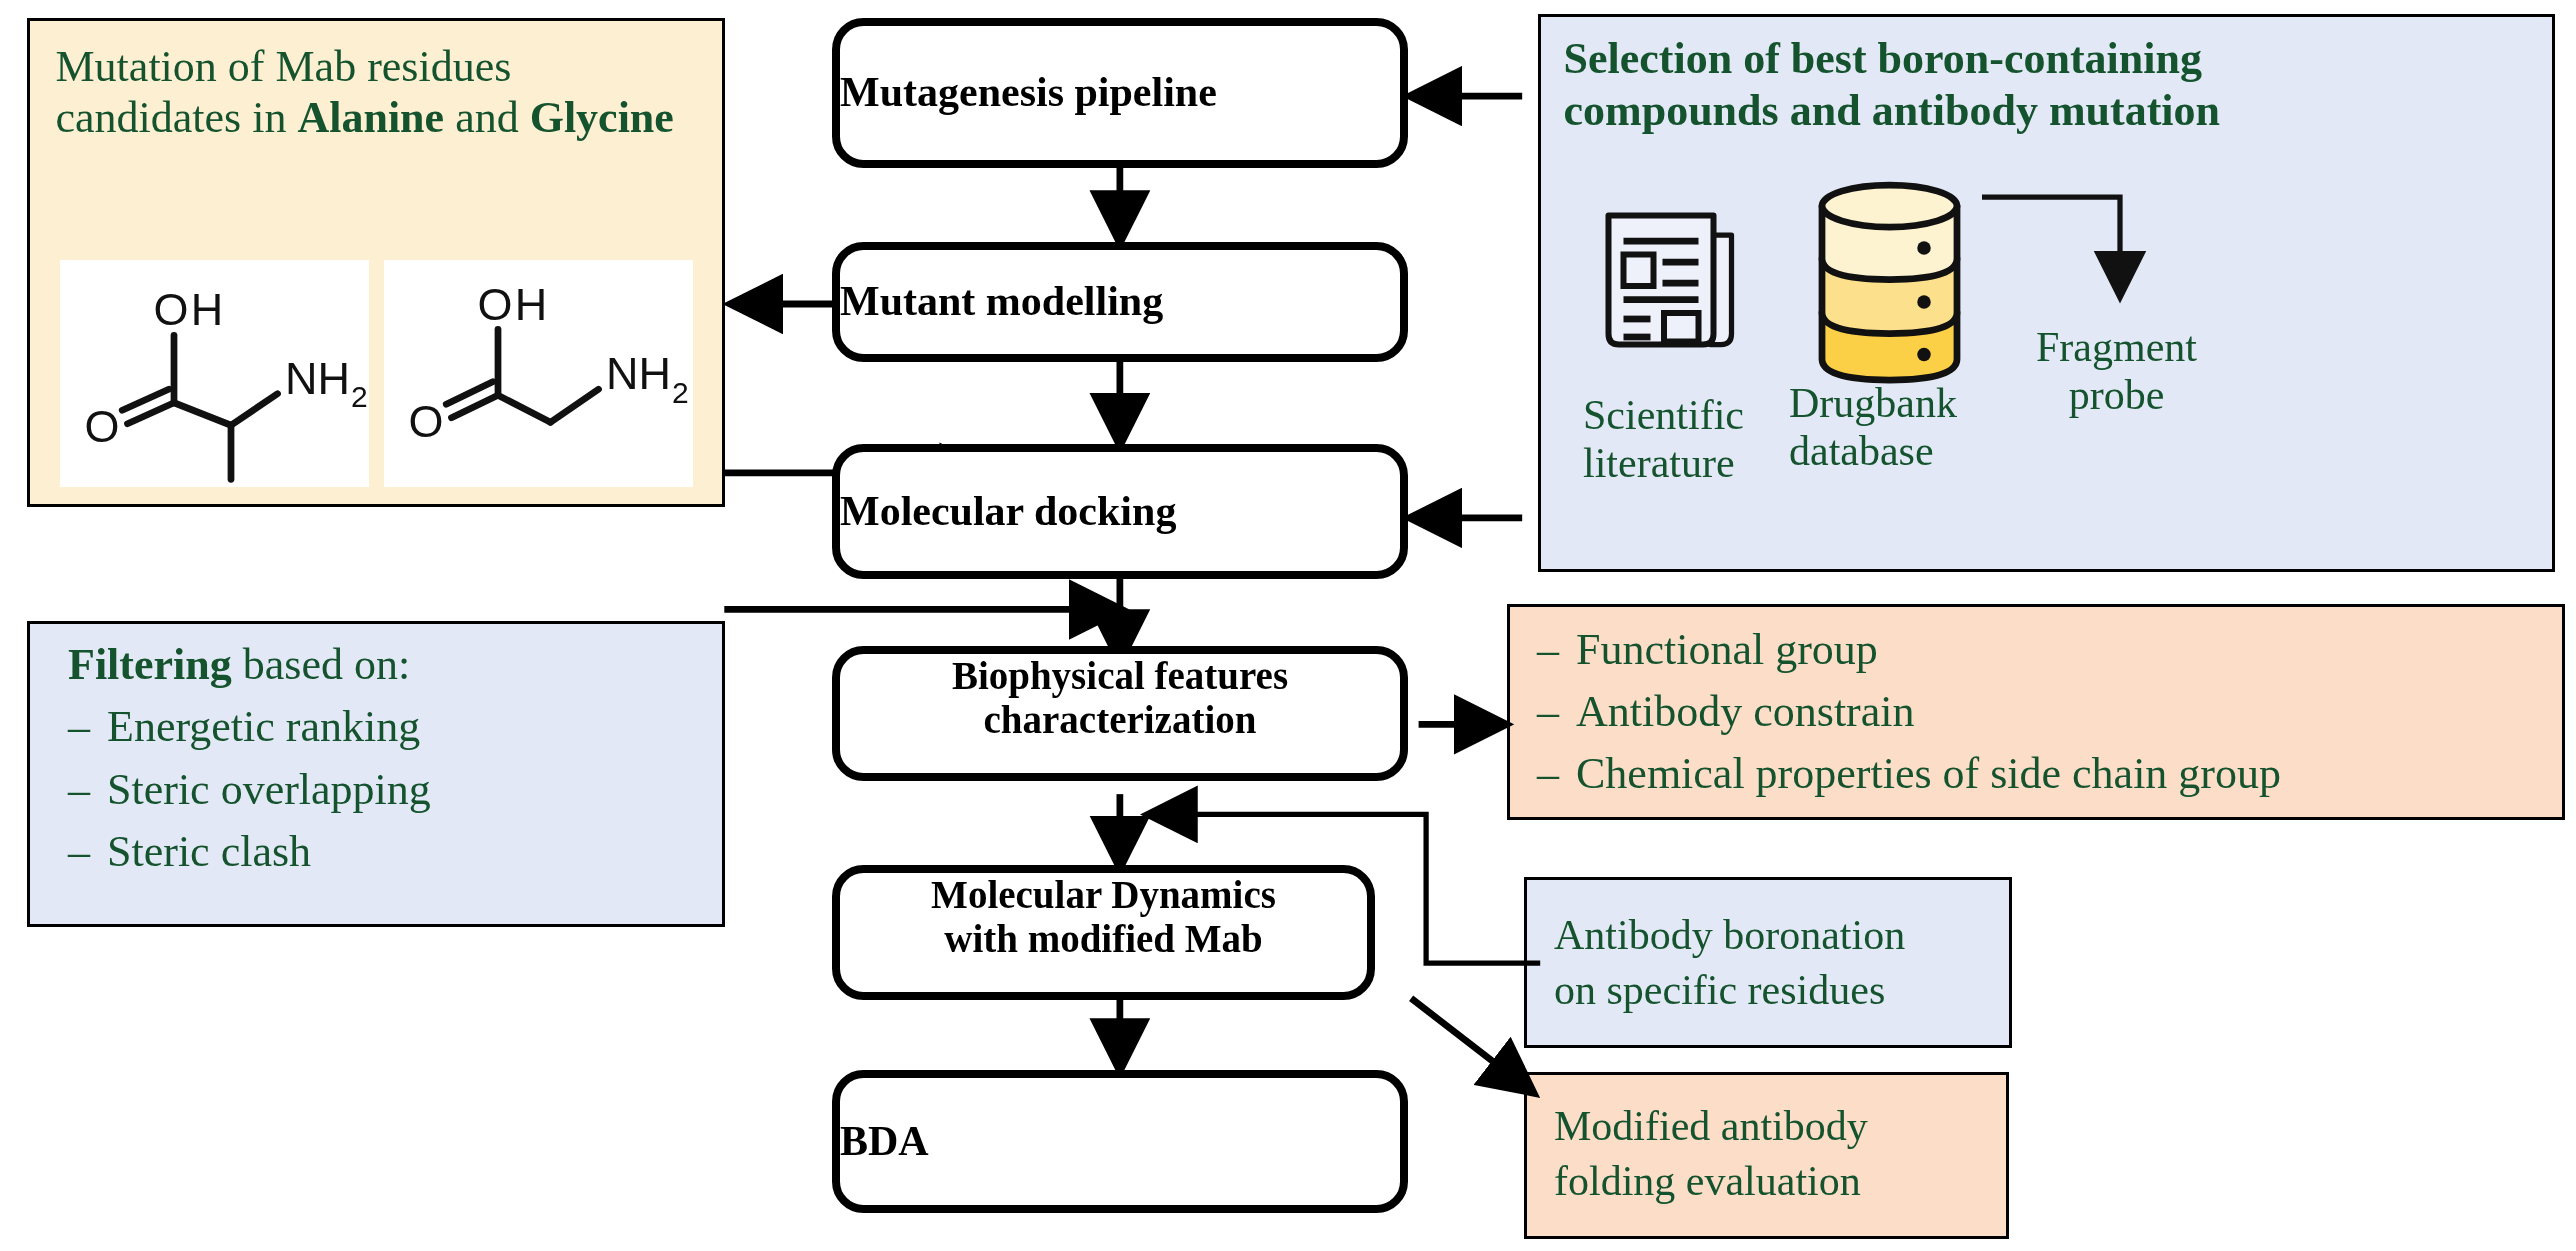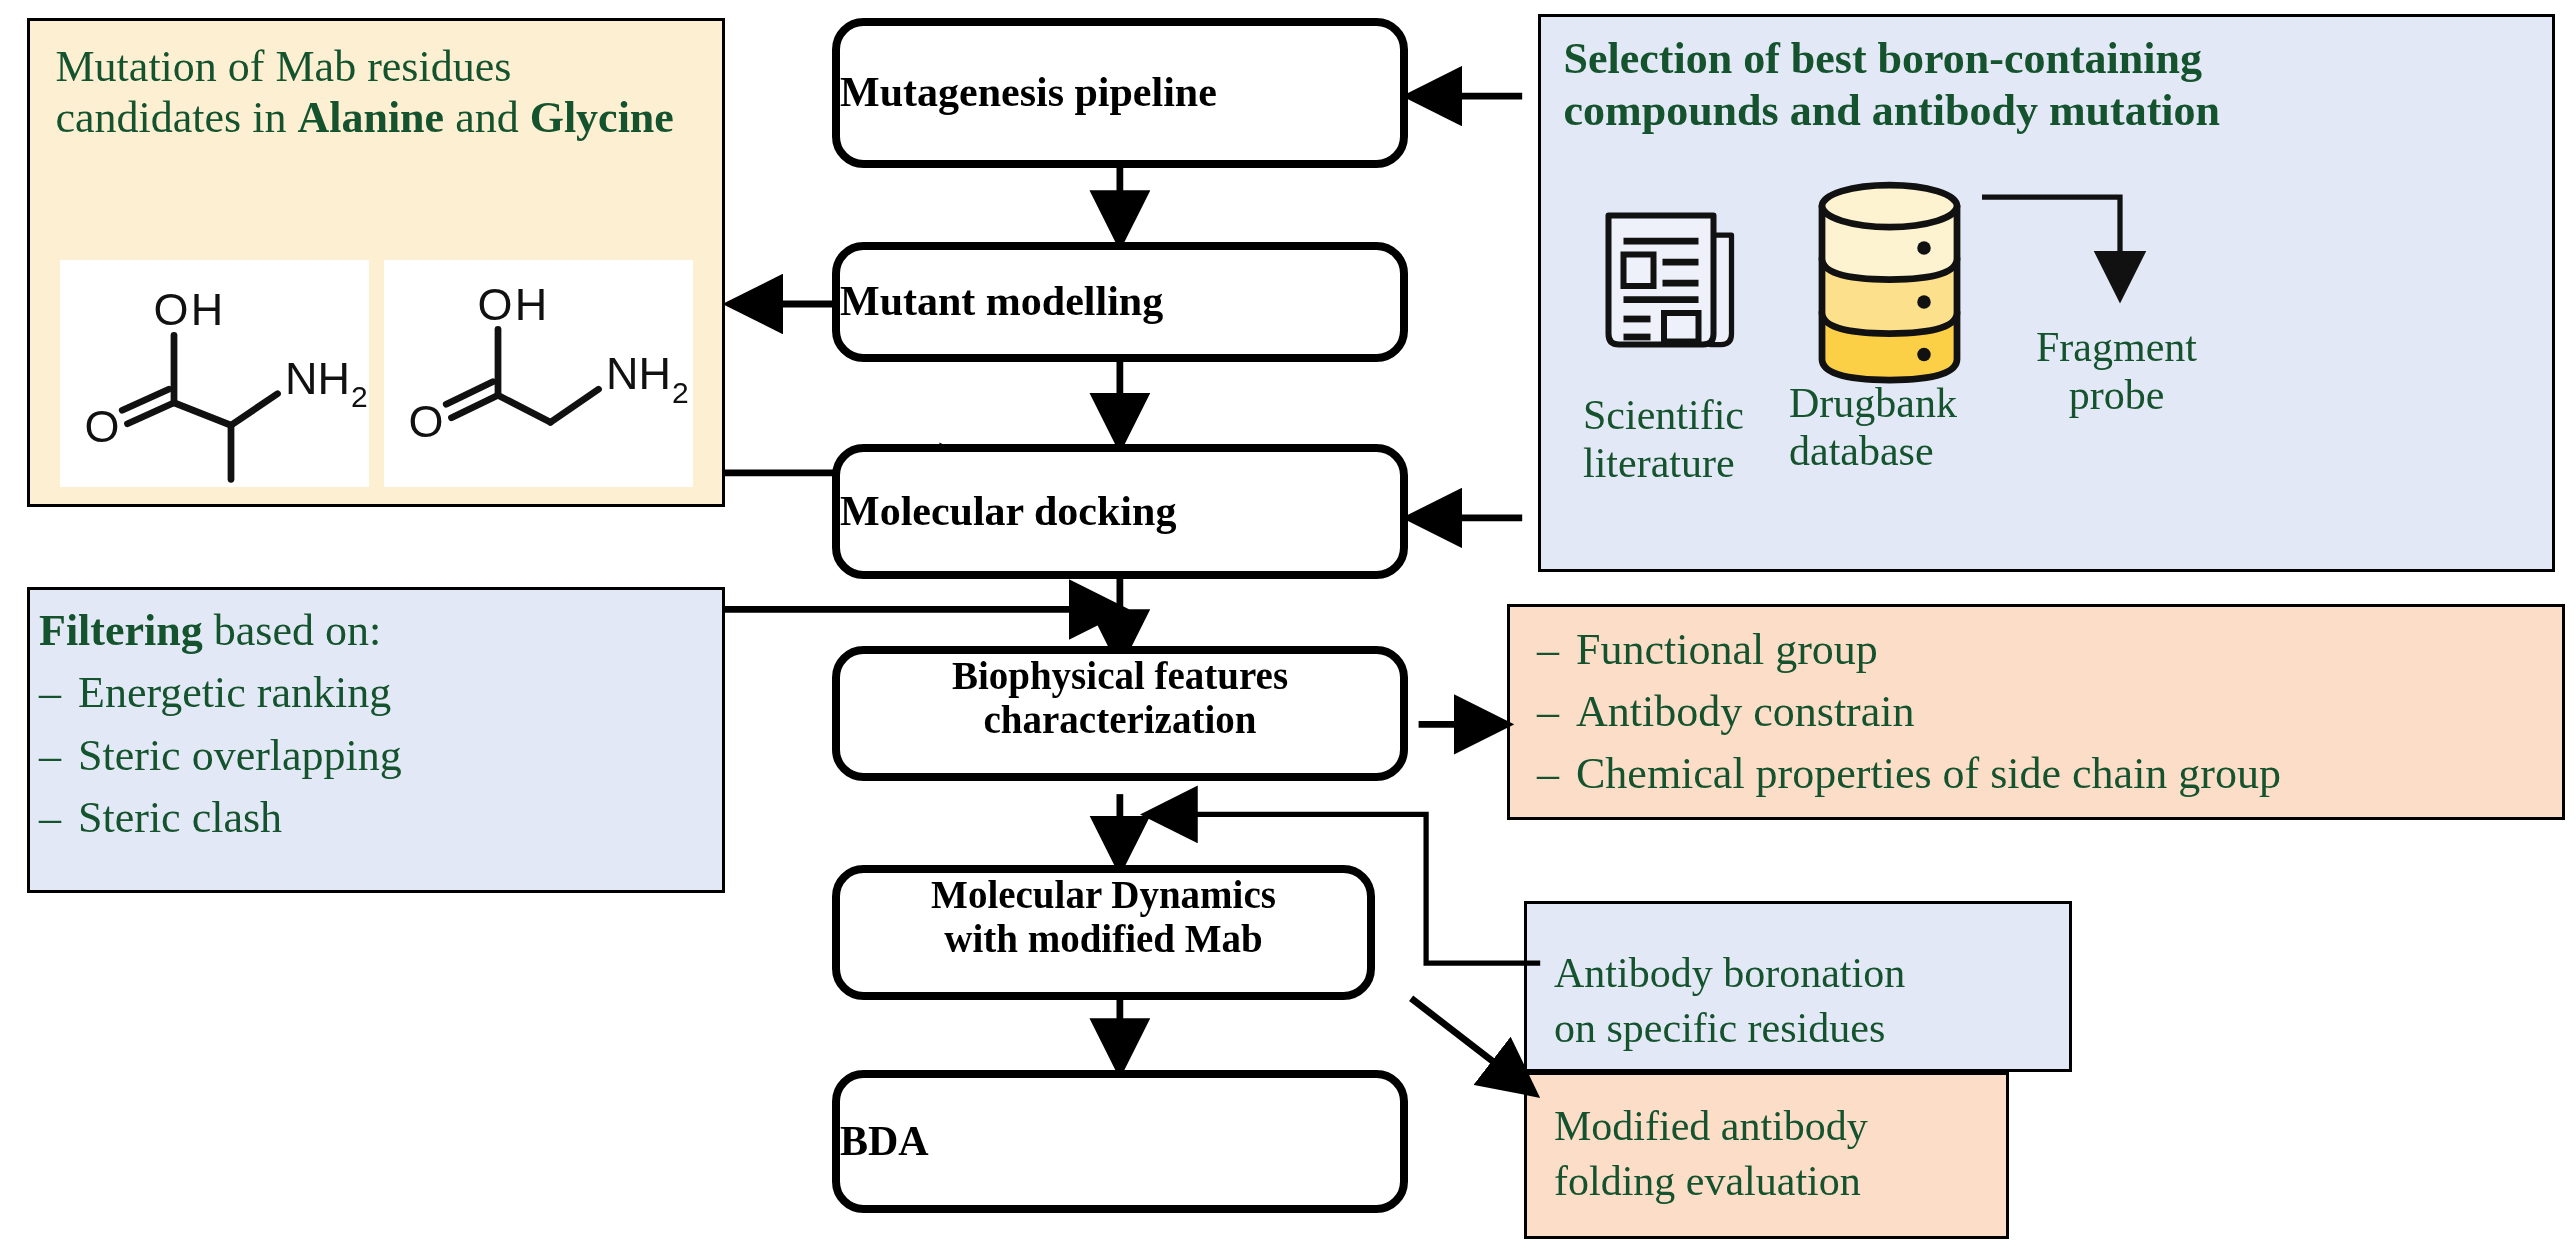--- a/index.html
+++ b/index.html
@@ -255,21 +255,21 @@
       <div>Drugbank</div>
       <div>database</div>
     </div>
 
     <div style="position:absolute; left:495px; top:306px; font-size:42px; line-height:1.15; text-align:center;">
       <div>Fragment</div>
       <div>probe</div>
     </div>
   </div>
 
-  <div class="panel panel-blue" style="left:27px; top:587px; width:698px; height:306px; padding:15px 9px;">
+  <div class="panel panel-blue" style="left:27px; top:621px; width:698px; height:306px; padding:15px 38px;">
     <div style="font-size:44px;">
       <span class="b">Filtering</span><span> based on:</span>
     </div>
 
     <div class="bullet-row" style="font-size:44px; margin-top:10.5px;">
       <span class="bullet-dash">–</span>
       <span>Energetic ranking</span>
     </div>
     <div class="bullet-row" style="font-size:44px; margin-top:10.5px;">
       <span class="bullet-dash">–</span>
@@ -289,21 +289,21 @@
     <div class="bullet-row" style="font-size:44px; margin-top:10.5px;">
       <span class="bullet-dash">–</span>
       <span>Antibody constrain</span>
     </div>
     <div class="bullet-row" style="font-size:44px; margin-top:10.5px;">
       <span class="bullet-dash">–</span>
       <span>Chemical properties of side chain group</span>
     </div>
   </div>
 
-  <div class="panel panel-blue" style="left:1524px; top:877px; width:548px; height:171px; padding:42px 27px; font-size:42px; line-height:1.3;margin-top:24px;">
+  <div class="panel panel-blue" style="left:1524px; top:877px; width:488px; height:171px; padding:28px 27px; font-size:42px; line-height:1.3;">
     <div>Antibody  boronation</div>
     <div>on specific residues</div>
   </div>
 
   <div class="panel panel-peach" style="left:1524px; top:1072px; width:485px; height:167px; padding:24px 27px; font-size:42px; line-height:1.3;">
     <div>Modified antibody</div>
     <div>folding evaluation</div>
   </div>
 
 </div>

